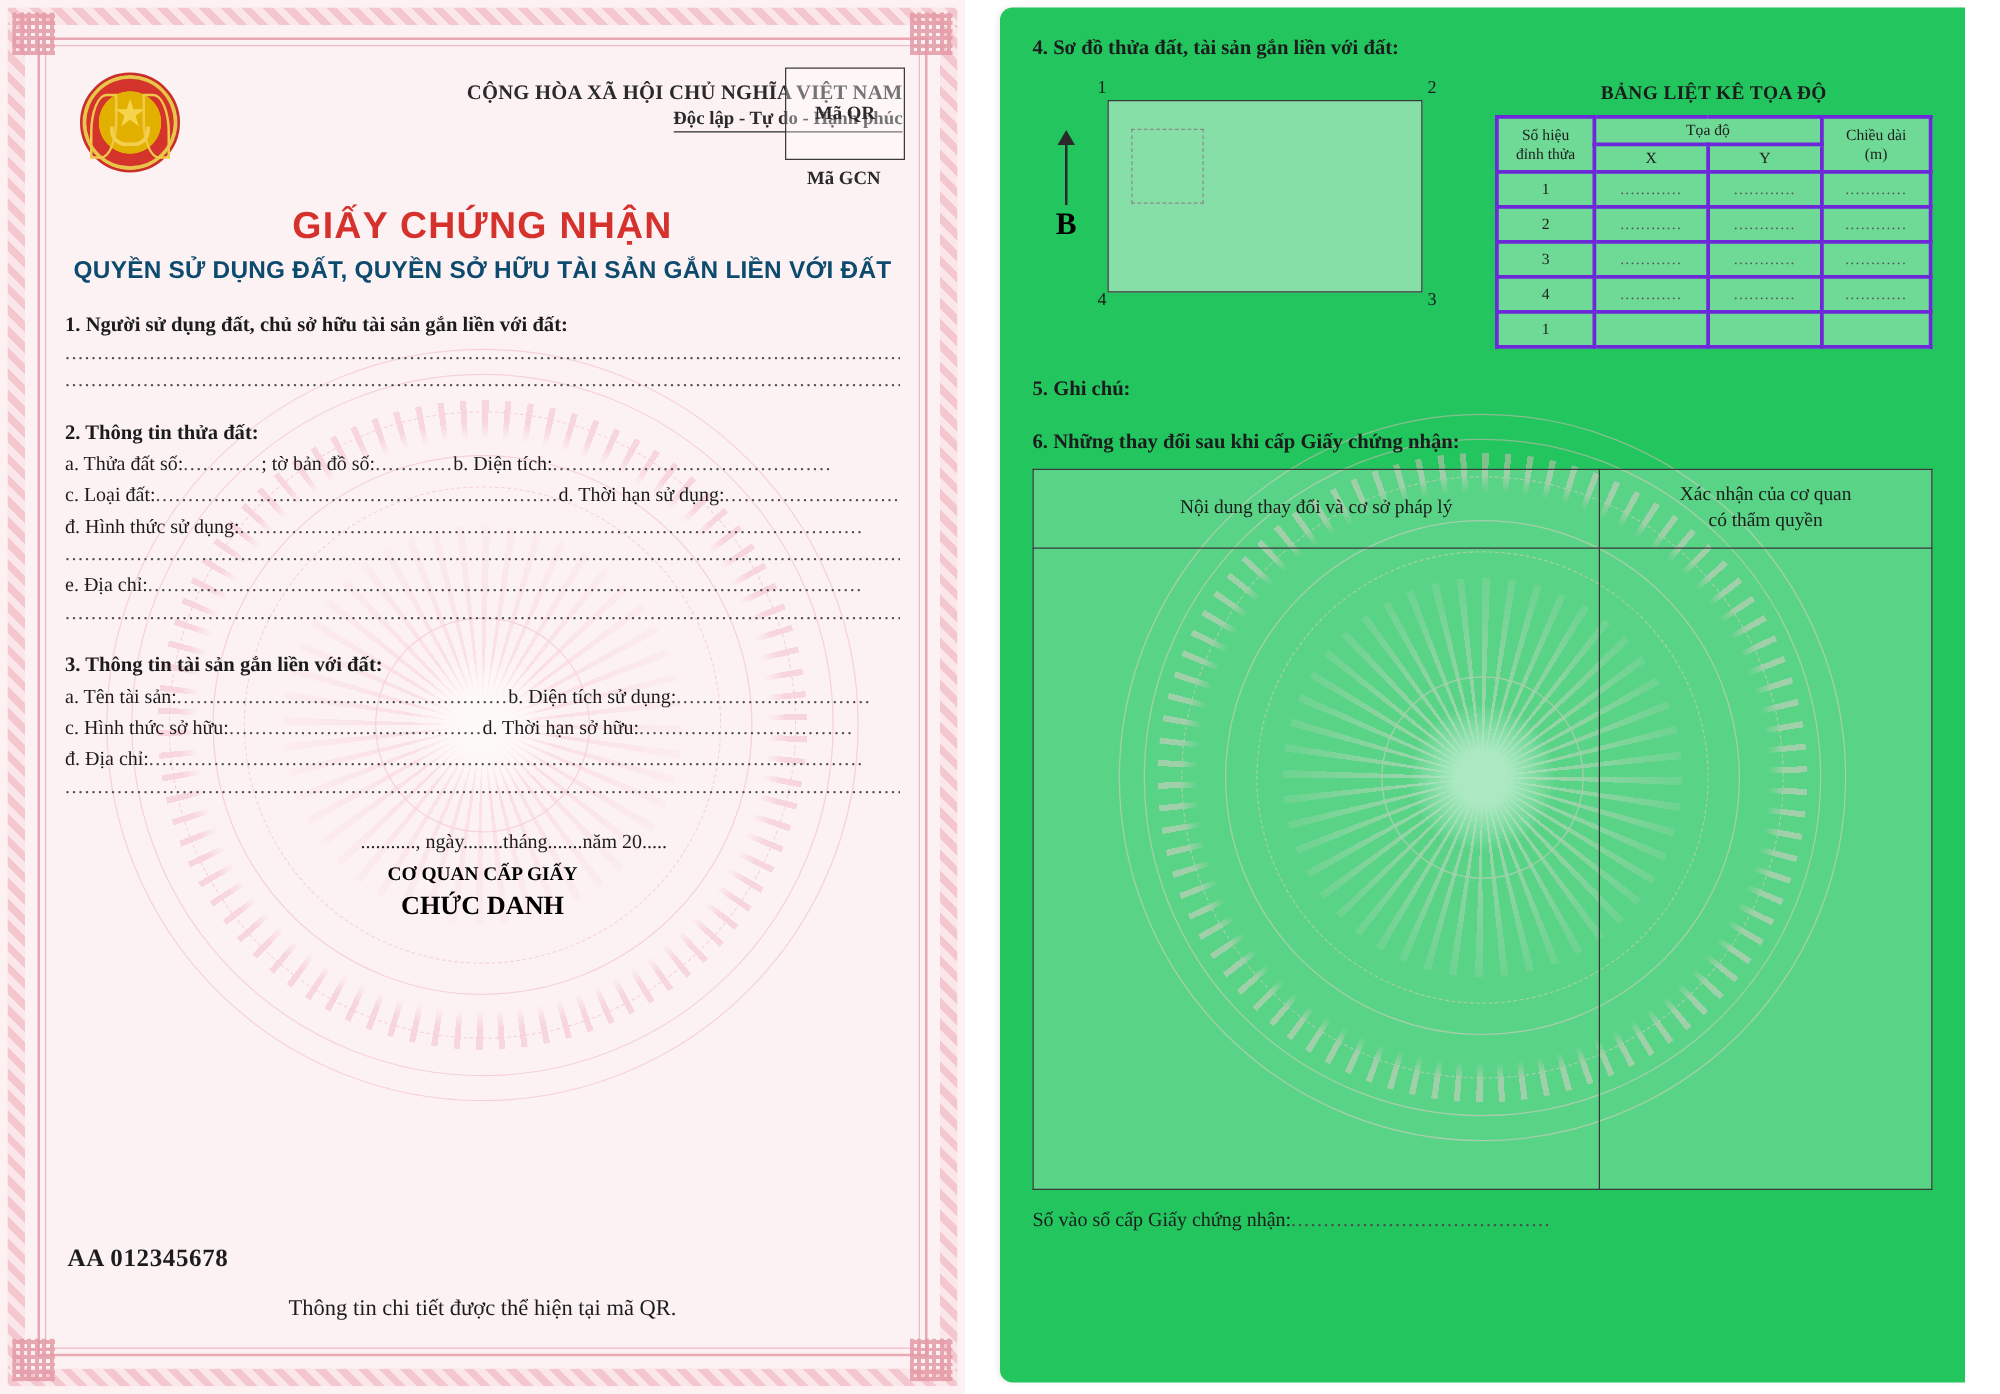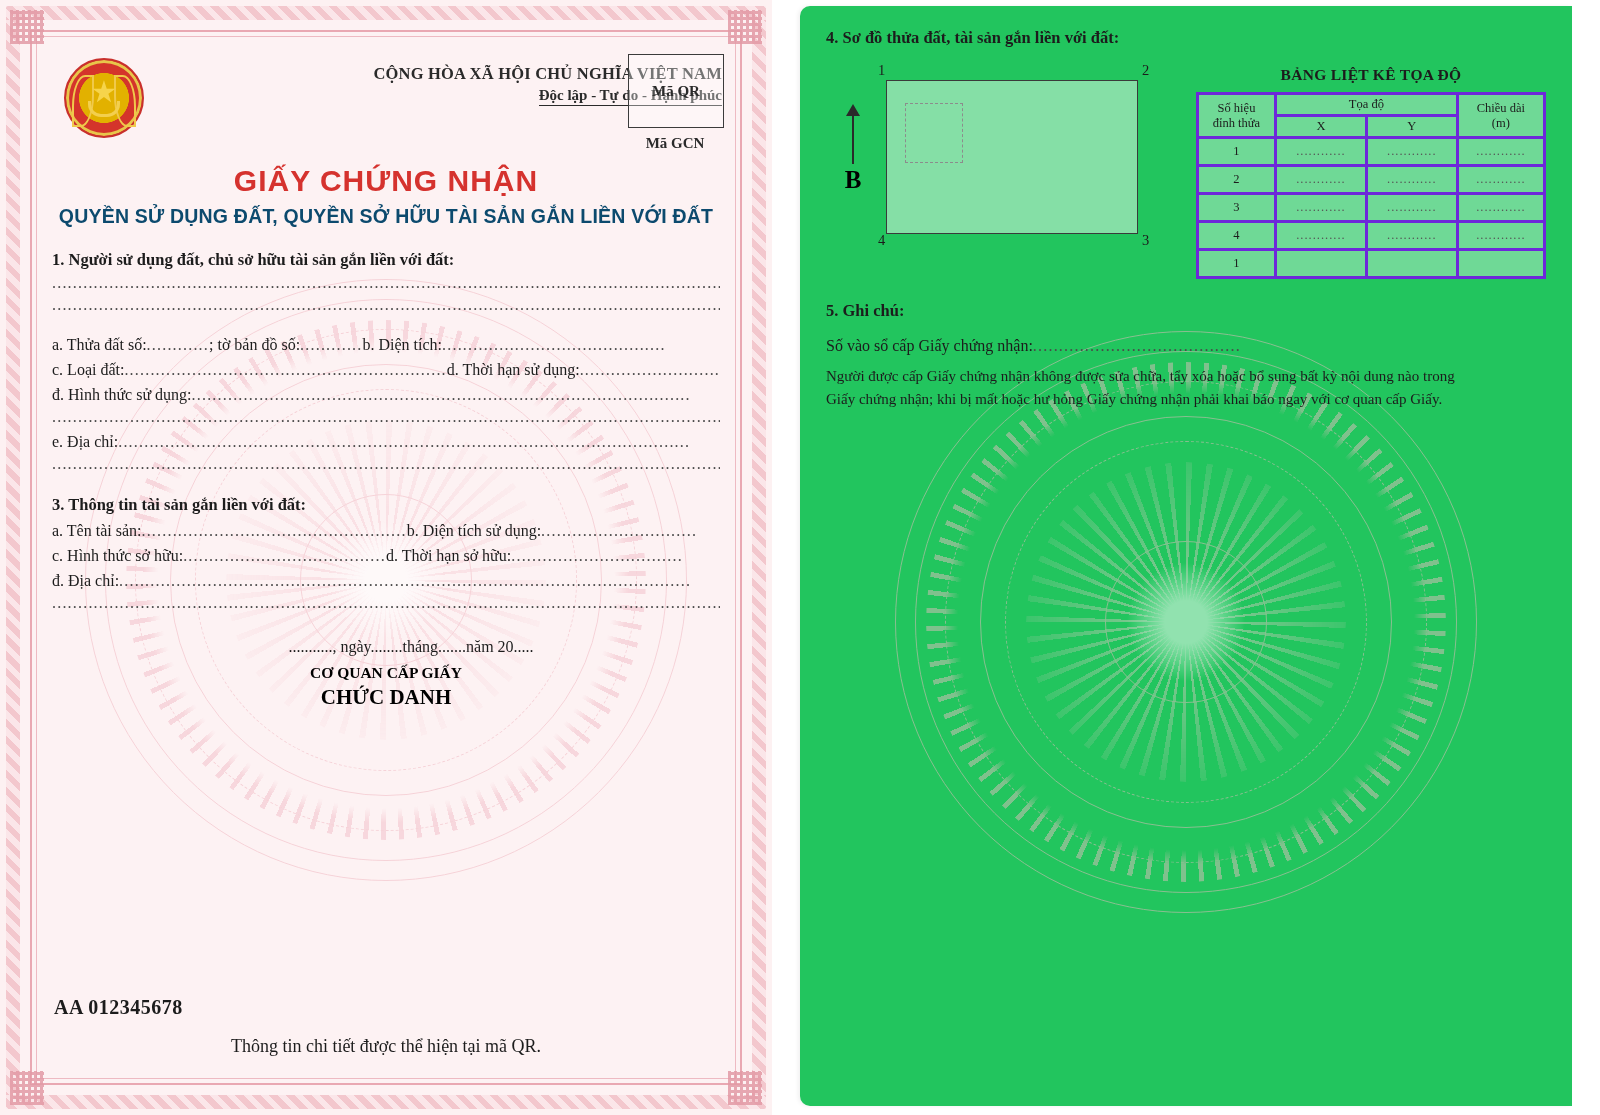--- a/index.html
+++ b/index.html
@@ -302,20 +302,21 @@
         <div class="t2">QUYỀN SỬ DỤNG ĐẤT, QUYỀN SỞ HỮU TÀI SẢN GẮN LIỀN VỚI ĐẤT</div>
       </div>
 
       <div class="sec">
         <div class="sec-title">1. Người sử dụng đất, chủ sở hữu tài sản gắn liền với đất:</div>
         <div class="full-dots">...........................................................................................................................................</div>
         <div class="full-dots">...........................................................................................................................................</div>
       </div>
 
       <div class="sec">
+        <div class="sec-title">2. Thông tin thửa đất:</div>
         <div class="row">
           <span>a. Thửa đất số:</span><span class="dots">............</span><span>; tờ bản đồ số:</span><span class="dots">............</span><span>b. Diện tích:</span><span class="dots">...........................................</span>
         </div>
         <div class="row">
           <span>c. Loại đất:</span><span class="dots">..............................................................</span><span>d. Thời hạn sử dụng:</span><span class="dots">..............................</span>
         </div>
         <div class="row">
           <span>đ. Hình thức sử dụng:</span><span class="dots">................................................................................................</span>
         </div>
         <div class="full-dots">...........................................................................................................................................</div>
@@ -431,27 +432,38 @@
               </tr>
             </tbody>
               </table>
           </div>
         </div>
 
         <div class="r-sec">
           <div class="r-sec-title">5. Ghi chú:</div>
         </div>
 
+        <div class="r-sec">
+          <div class="r-sec-title">6. Những thay đổi sau khi cấp Giấy chứng nhận:</div>
+          <table class="change-table">
+            <tbody>
+                <tr>
+              <th class="col-a">Nội dung thay đổi và cơ sở pháp lý</th>
+              <th class="col-b">Xác nhận của cơ quan<br>có thẩm quyền</th>
+            </tr>
+            <tr>
+              <td></td>
+              <td></td>
+            </tr>
+          </tbody>
+            </table>
+        </div>
 
         <div class="book-no">
           <span>Số vào sổ cấp Giấy chứng nhận:</span><span class="nowrapdots">........................................</span>
         </div>
 
-        <div class="warn">
-          <div>Người được cấp Giấy chứng nhận không được sửa chữa, tẩy xóa hoặc bổ sung bất kỳ nội dung nào trong</div>
-          <div>Giấy chứng nhận; khi bị mất hoặc hư hỏng Giấy chứng nhận phải khai báo ngay với cơ quan cấp Giấy.</div>
-        </div>
 
       </div>
     </div>
   </div>
 
 </div>
 
 </body></html>

